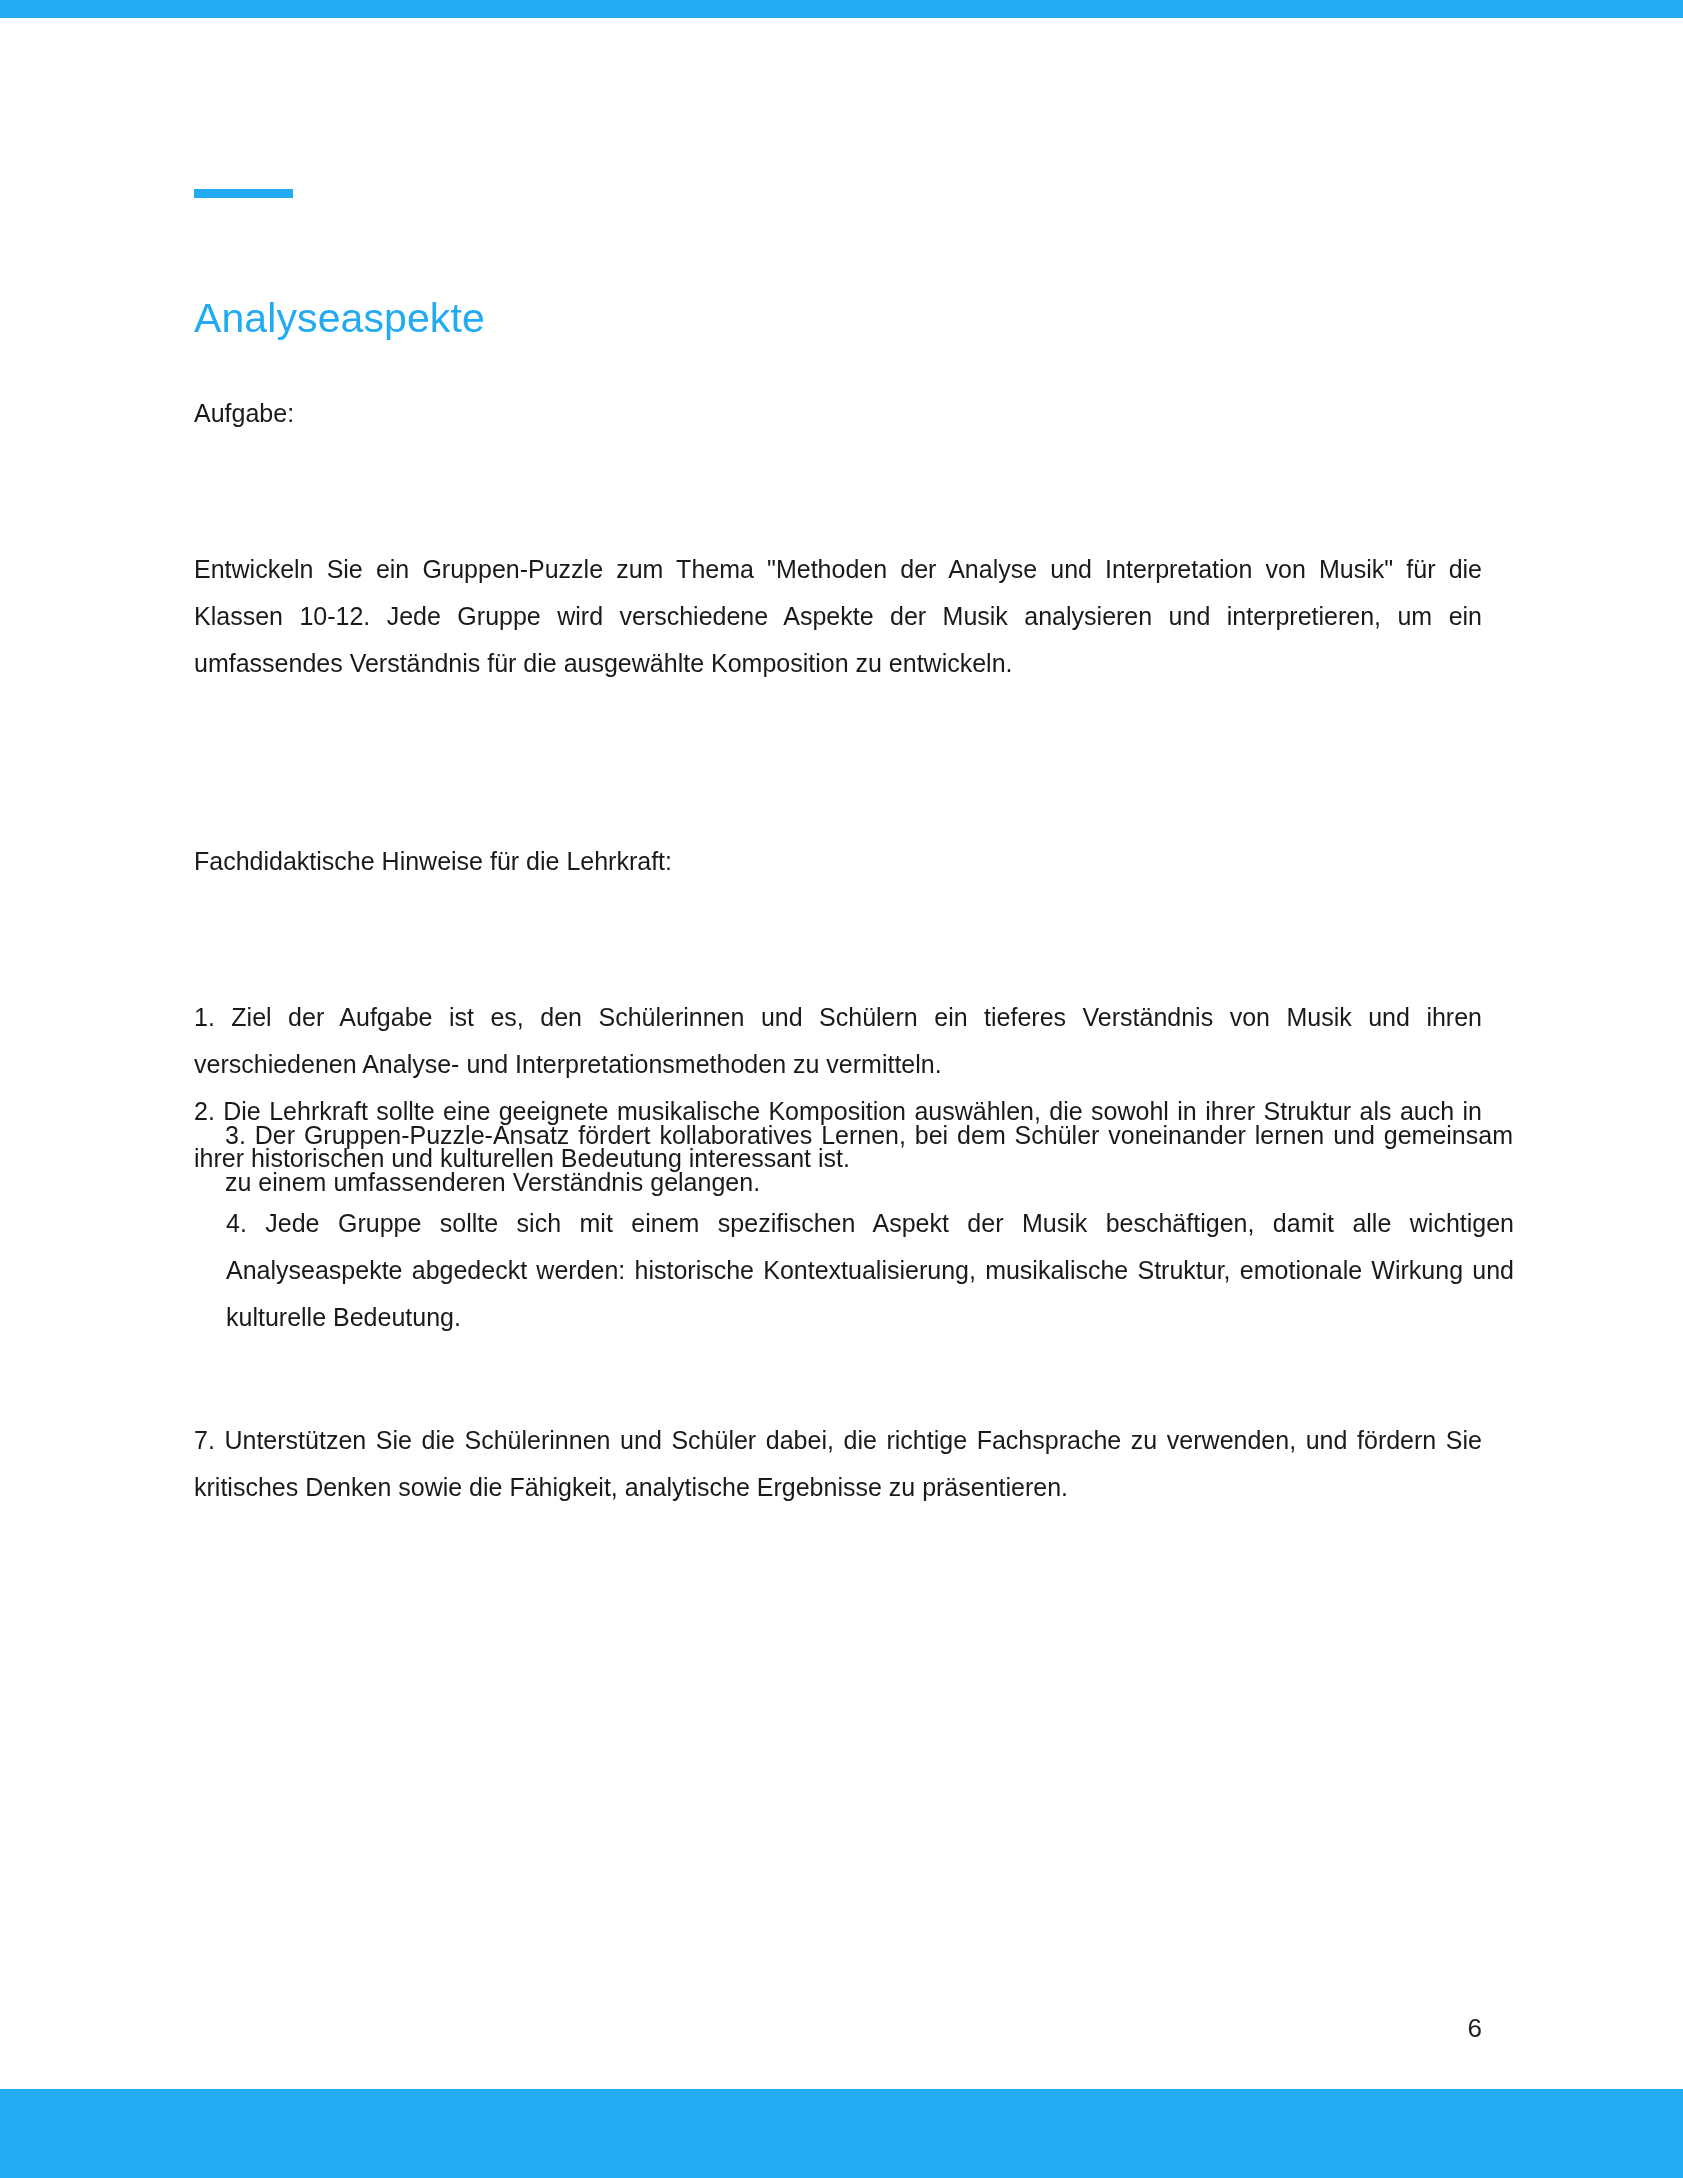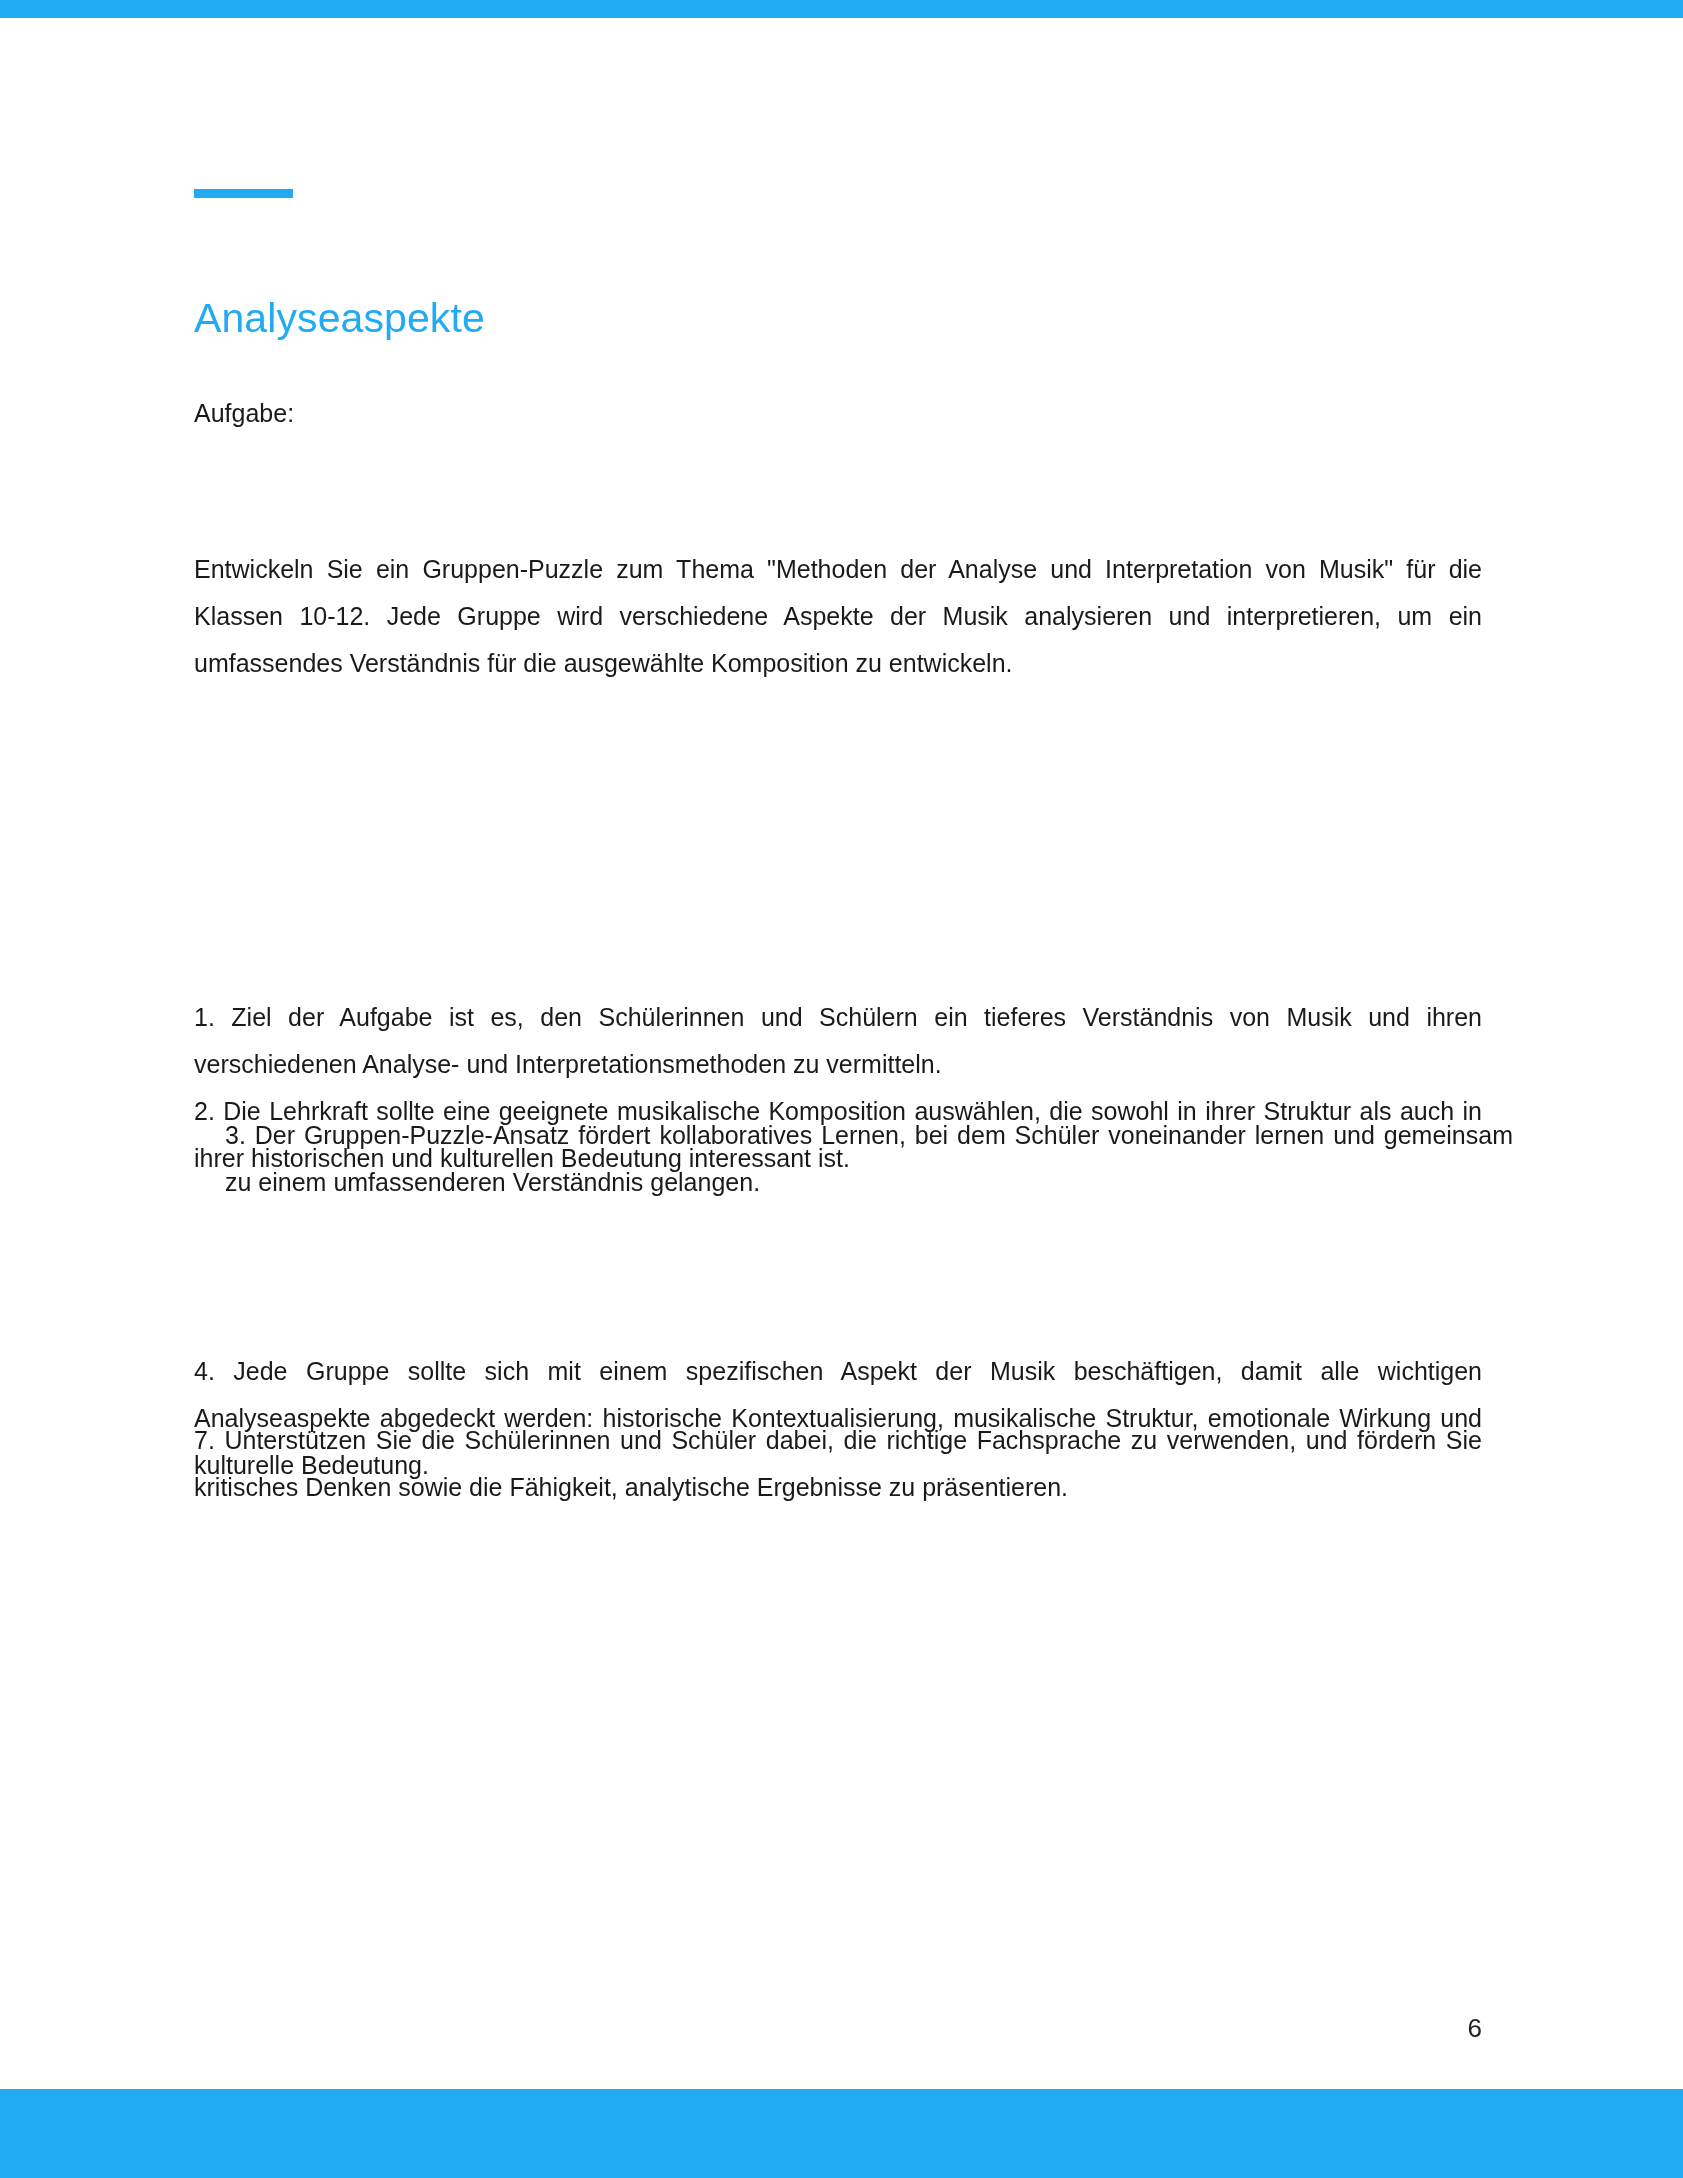--- a/index.html
+++ b/index.html
@@ -81,21 +81,21 @@
     margin: 0;
     hyphens: none;
   }
   .body-block.last-line-left {
     text-align-last: left;
   }
   .para-intro   { top: 546px; }
   .item-1       { top: 994px; }
   .item-2       { top: 1088px; }
   .item-3       { top: 1112px; margin-left: 31px; }
-  .item-4       { top: 1348px; }
+  .item-4       { top: 1200px; margin-left: 32px; }
   .item-5       { top: 1417px; }
 
   .page-number {
     position: absolute;
     left: 194px;
     top: 2012px;
     width: 1288px;
     text-align: right;
     font-size: 26px;
     line-height: 32px;
@@ -111,20 +111,21 @@
   <div class="top-bar"></div>
 
   <div class="accent-dash"></div>
 
   <h1 class="doc-title">Analyseaspekte</h1>
 
   <p class="section-label label-aufgabe">Aufgabe:</p>
 
   <p class="body-block para-intro last-line-left">Entwickeln Sie ein Gruppen-Puzzle zum Thema "Methoden der Analyse und Interpretation von Musik" für die Klassen 10-12. Jede Gruppe wird verschiedene Aspekte der Musik analysieren und interpretieren, um ein umfassendes Verständnis für die ausgewählte Komposition zu entwickeln.</p>
 
+  <p class="section-label label-hinweise">Fachdidaktische Hinweise für die Lehrkraft:</p>
 
   <p class="body-block item-1 last-line-left">1. Ziel der Aufgabe ist es, den Schülerinnen und Schülern ein tieferes Verständnis von Musik und ihren verschiedenen Analyse- und Interpretationsmethoden zu vermitteln.</p>
 
   <p class="body-block item-2 last-line-left">2. Die Lehrkraft sollte eine geeignete musikalische Komposition auswählen, die sowohl in ihrer Struktur als auch in ihrer historischen und kulturellen Bedeutung interessant ist.</p>
 
   <p class="body-block item-3 last-line-left">3. Der Gruppen-Puzzle-Ansatz fördert kollaboratives Lernen, bei dem Schüler voneinander lernen und gemeinsam zu einem umfassenderen Verständnis gelangen.</p>
 
   <p class="body-block item-4 last-line-left">4. Jede Gruppe sollte sich mit einem spezifischen Aspekt der Musik beschäftigen, damit alle wichtigen Analyseaspekte abgedeckt werden: historische Kontextualisierung, musikalische Struktur, emotionale Wirkung und kulturelle Bedeutung.</p>
 
   <p class="body-block item-5 last-line-left">7. Unterstützen Sie die Schülerinnen und Schüler dabei, die richtige Fachsprache zu verwenden, und fördern Sie kritisches Denken sowie die Fähigkeit, analytische Ergebnisse zu präsentieren.</p>

